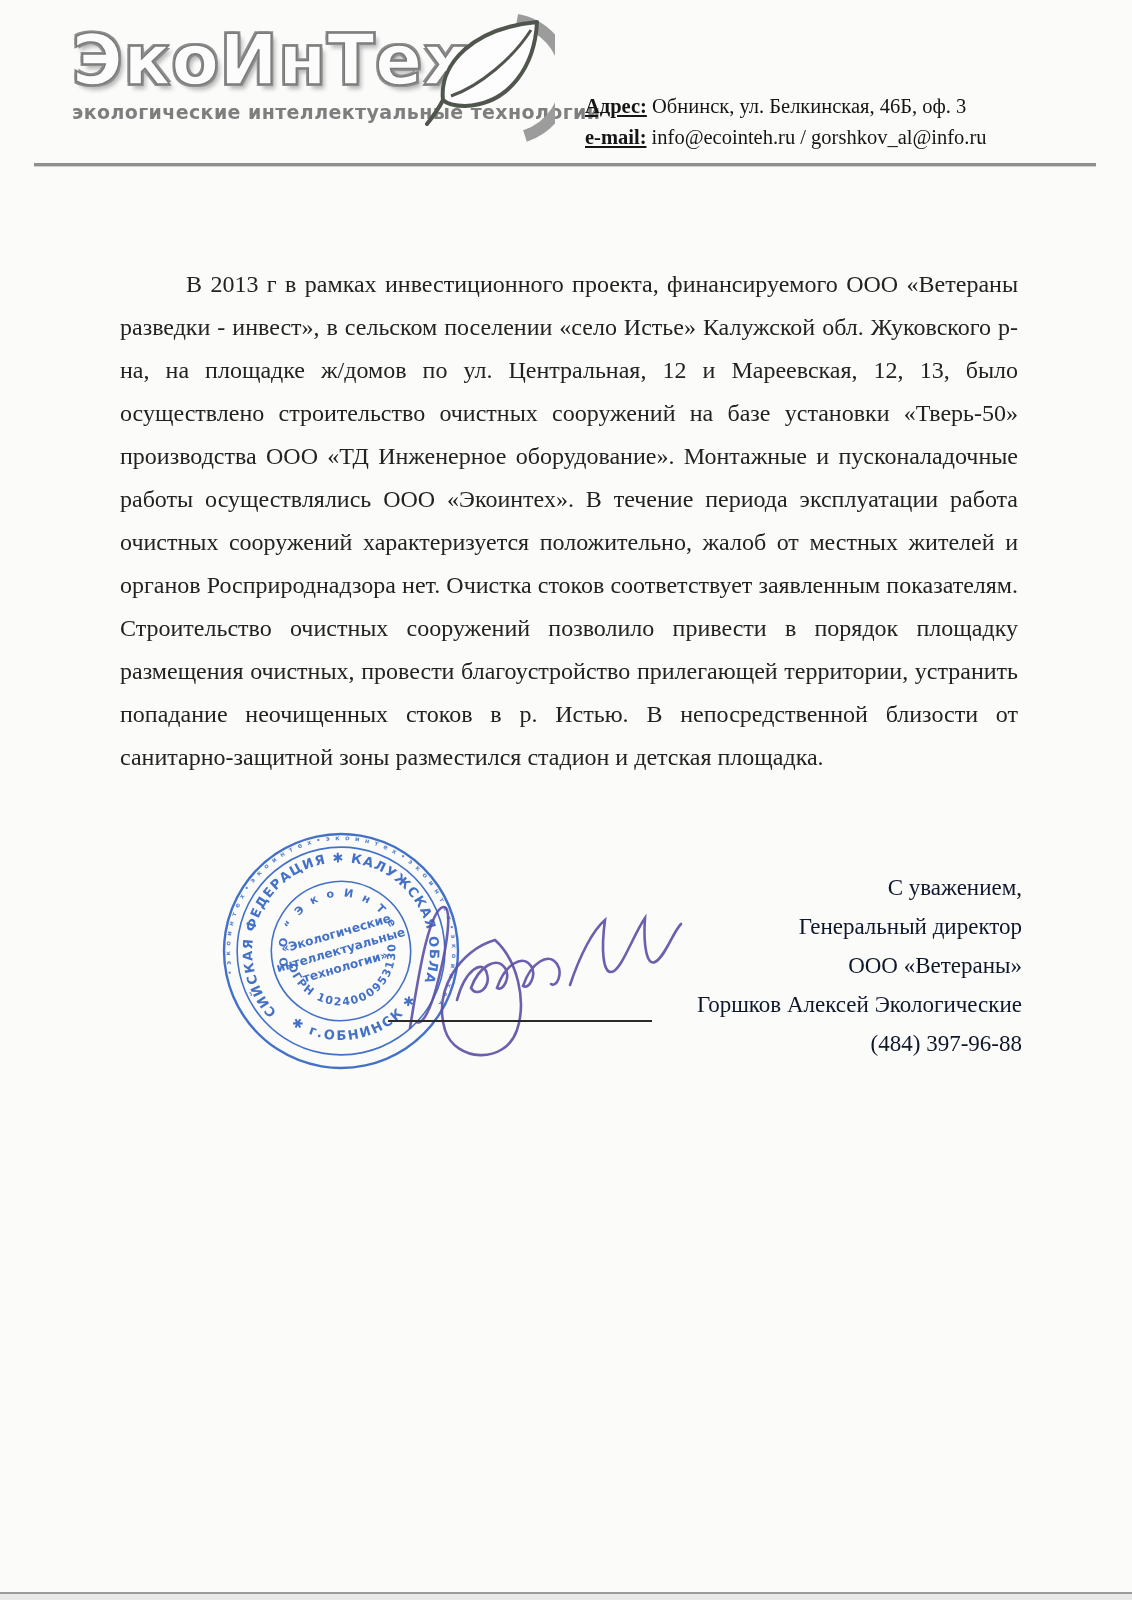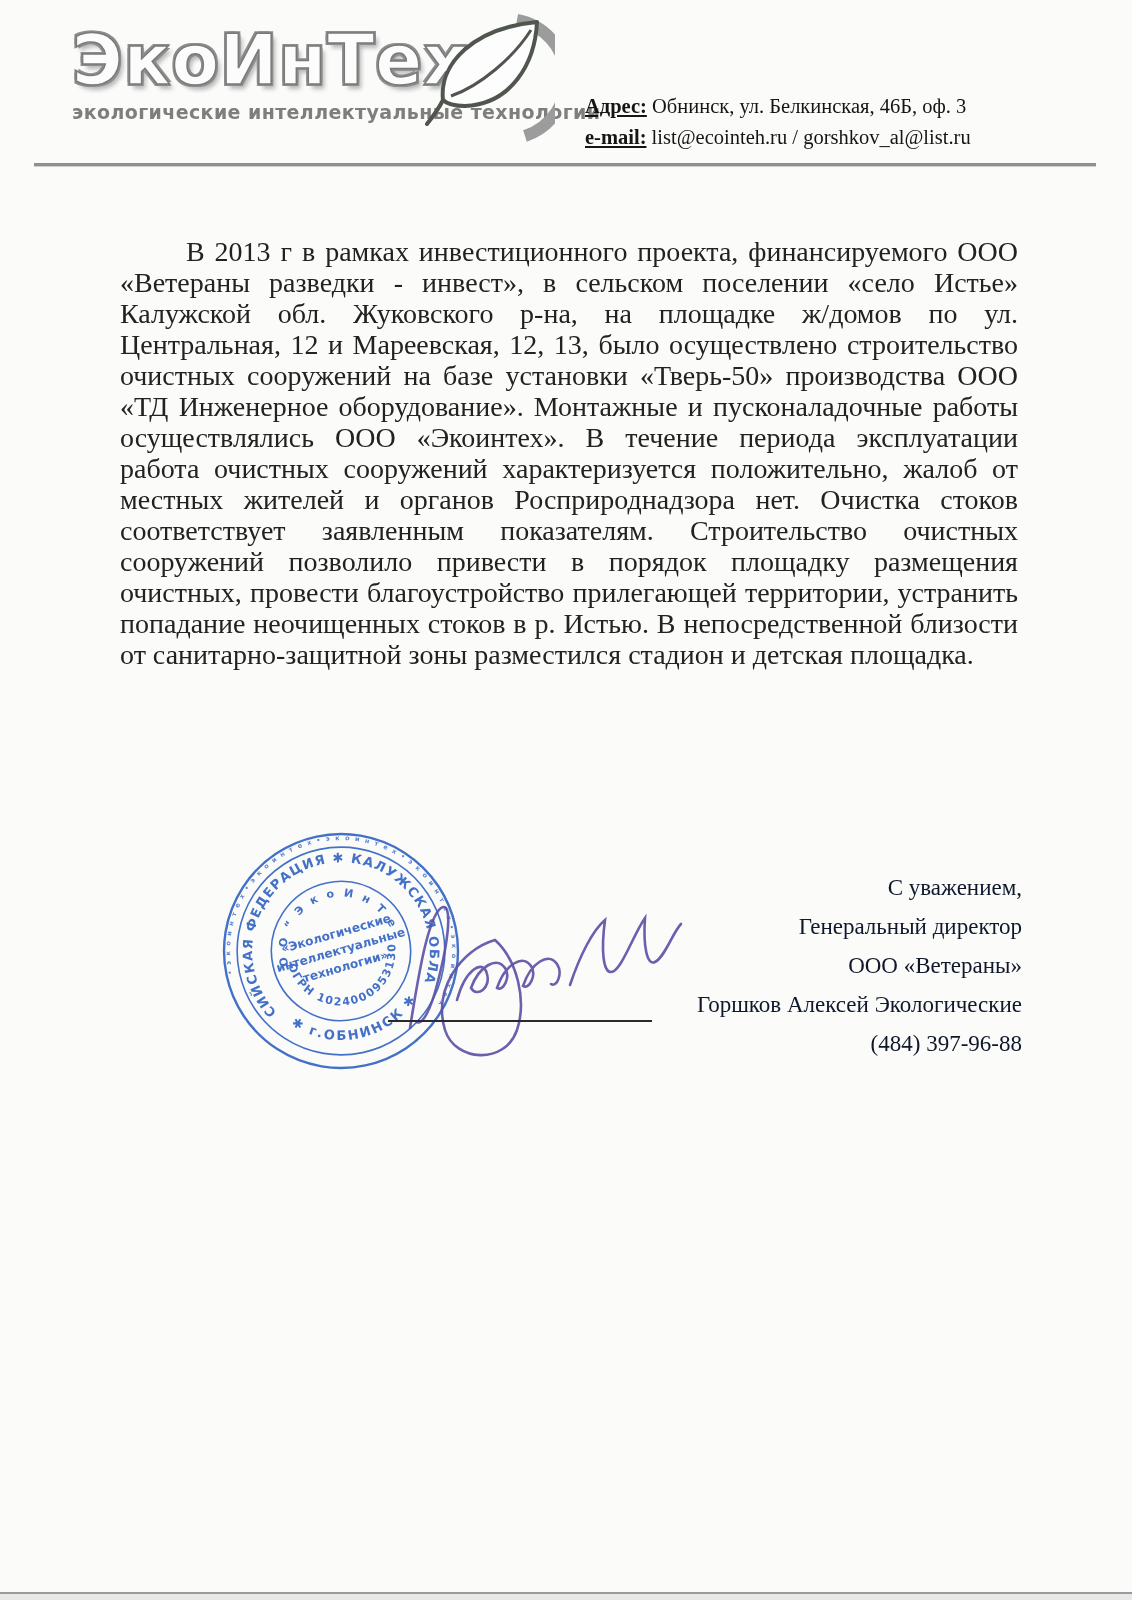--- a/index.html
+++ b/index.html
@@ -36,22 +36,22 @@
   .contact-line{margin-bottom:1px;}
   .contact-line.indent{margin-left:30px;}
   .contact-label{font-weight:bold;text-decoration:underline;}
   .header-rule{
     position:absolute;left:34px;top:163px;width:1062px;height:3px;
     background:var(--rule-color,#8f8f8f);
     box-shadow:0 1px 0 #cfcfcf;
   }
   
   .body-text{
-    position:absolute;left:120px;top:236px;width:898px;
-    font-size:28px;line-height:31px;
+    position:absolute;left:120px;top:263px;width:898px;
+    font-size:24px;line-height:43px;
     text-align:justify;text-indent:66px;
     color:#222;
   }
   
   .stamp{
     position:absolute;left:220px;top:830px;width:242px;height:242px;
     transform:rotate(-12deg);
     opacity:0.95;
   }
   .stamp text{fill:var(--stamp-color,#3a6ac5);font-family:"DejaVu Sans", sans-serif;font-weight:bold;}
@@ -90,21 +90,21 @@
     </svg>
   </div>
 
   <div class="contacts">
     <div class="contact-line">
       <span class="contact-label">Адрес:</span>
       <span>Обнинск, ул. Белкинская, 46Б, оф. 3</span>
     </div>
     <div class="contact-line">
       <span class="contact-label">e-mail:</span>
-      <span>list@ecointeh.ru / gorshkov_al@list.ru</span>
+      <span>info@ecointeh.ru / gorshkov_al@info.ru</span>
     </div>
   </div>
 
   <div class="header-rule"></div>
 
   <div class="body-text">В 2013 г в рамках инвестиционного проекта, финансируемого ООО «Ветераны разведки - инвест», в сельском поселении «село Истье» Калужской обл. Жуковского р-на,  на площадке ж/домов по  ул. Центральная, 12 и Мареевская, 12, 13, было осуществлено строительство очистных сооружений на базе установки «Тверь-50» производства ООО «ТД Инженерное оборудование». Монтажные и пусконаладочные работы осуществлялись ООО «Экоинтех». В течение периода эксплуатации работа очистных сооружений характеризуется положительно, жалоб от местных жителей и органов Росприроднадзора нет. Очистка стоков соответствует заявленным показателям. Строительство очистных сооружений позволило привести в порядок площадку размещения очистных, провести благоустройство прилегающей территории, устранить попадание неочищенных стоков в р. Истью. В непосредственной близости от санитарно-защитной зоны разместился стадион и детская площадка.</div>
 
   <svg class="stamp" viewBox="0 0 240 240">
     <defs>
       <path id="arcMicro" d="M 10 120 A 110 110 0 1 1 230 120 A 110 110 0 1 1 10 120"></path>

